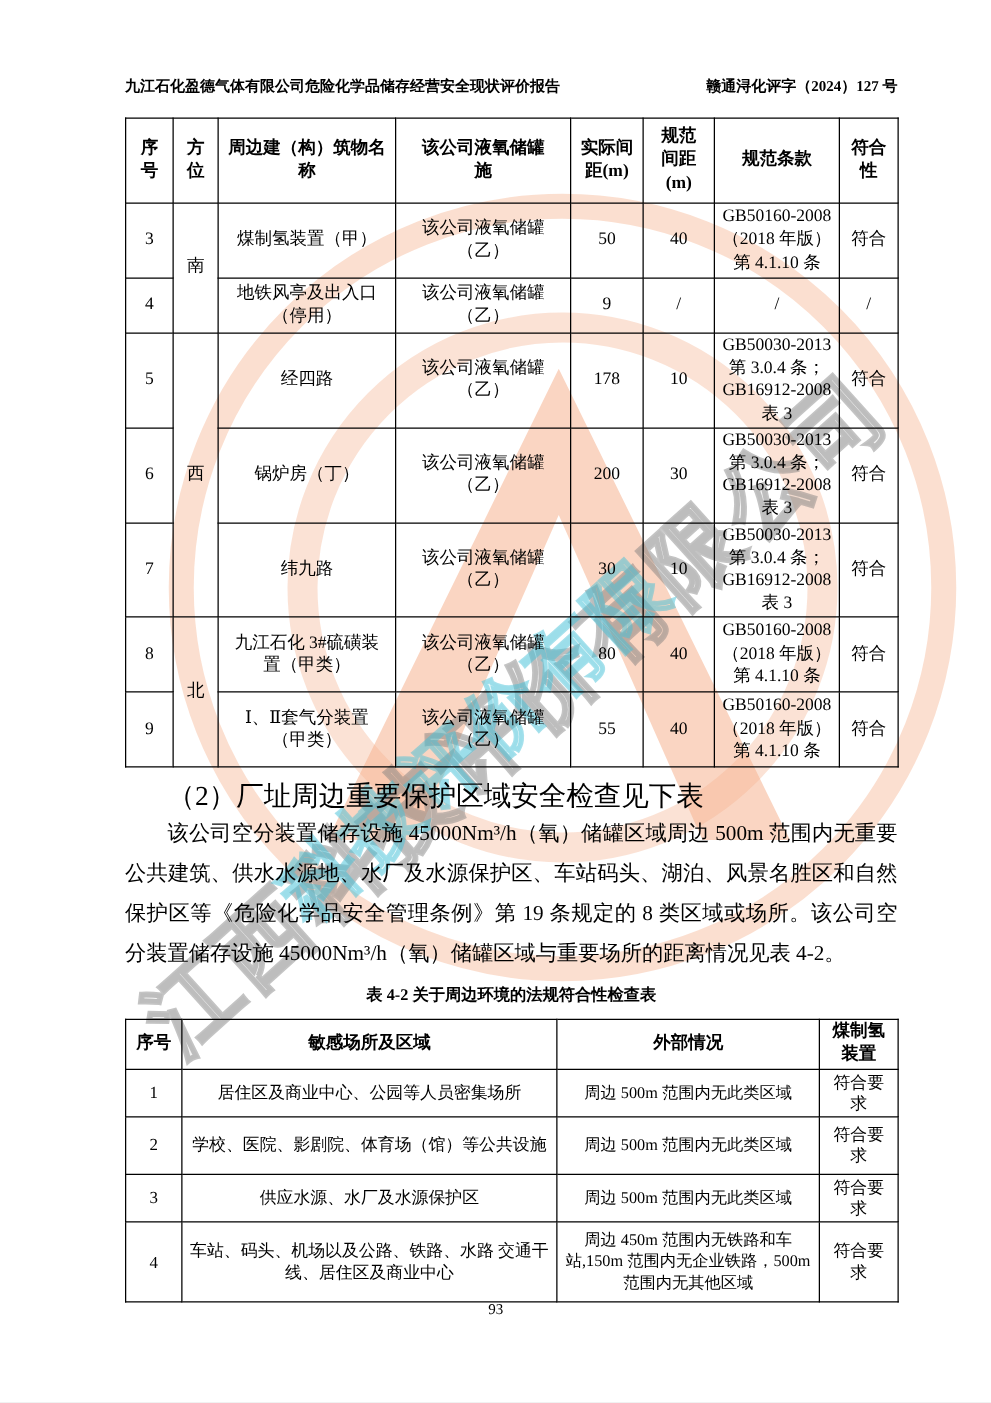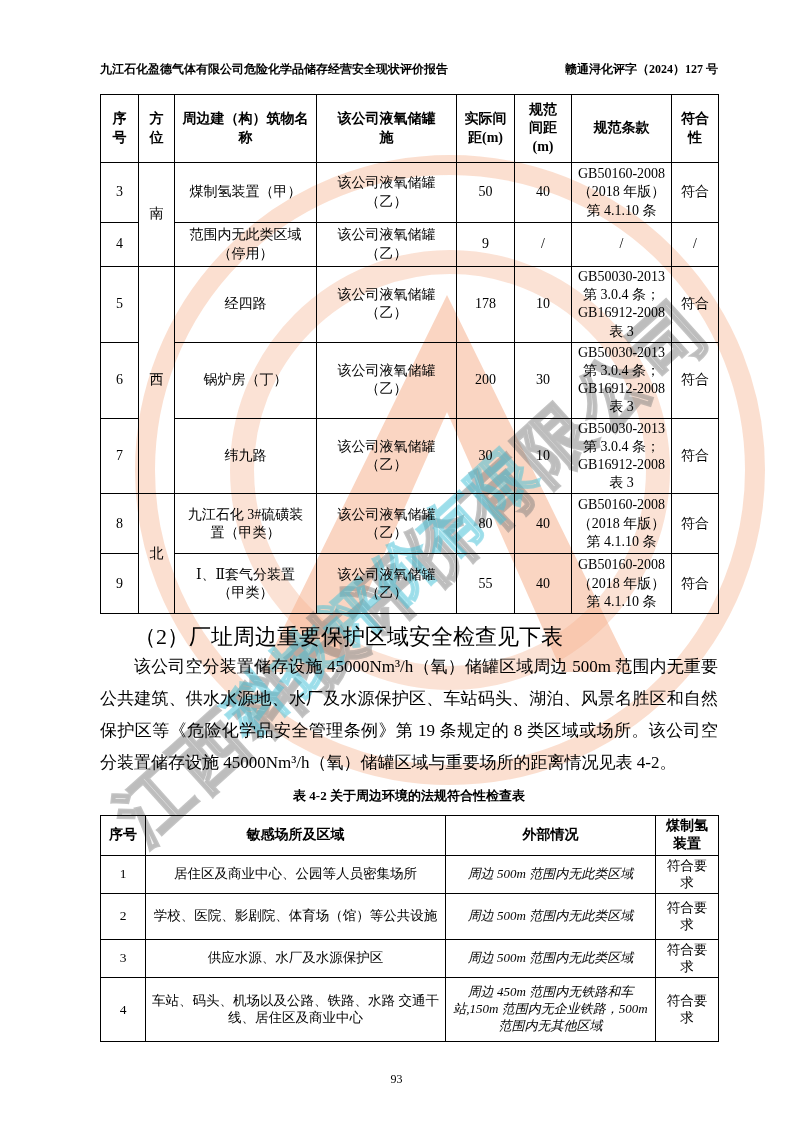--- a/index.html
+++ b/index.html
@@ -9,25 +9,25 @@
   .docheader{display:flex;justify-content:space-between;align-items:flex-end;
              font-size:12px;font-weight:bold;line-height:18px;white-space:nowrap;}
   table{border-collapse:collapse;table-layout:fixed;width:618px;border:1.5px solid #000;}
   th,td{border:1px solid #000;text-align:center;vertical-align:middle;
         font-size:14px;padding:1px 5px;line-height:1.3;white-space:pre-line;overflow:hidden;}
   th{font-weight:bold;}
   .t1{margin-top:16px;}
   .t1 .clause{font-size:14px;padding:1px 2px;}
   .t2{margin-top:6px;}
   .t2 td{font-size:13.5px;}
-  .t2 .sit{font-size:13px;padding:1px 3px;font-style:italic;}
+  .t2 .sit{font-size:13px;padding:1px 3px;}
   .item2{margin:11px 0 0 0;font-size:22px;line-height:24px;padding-left:34px;}
   .para{margin:2px 0 0 0;font-size:17px;line-height:32px;text-align:justify;text-indent:2em;}
   .t2title{margin-top:4px;font-size:13px;font-weight:bold;text-align:center;line-height:26px;}
-  .pagenum{position:absolute;top:1072px;left:0;width:793px;text-align:center;font-size:12px;}
+  .pagenum{position:absolute;top:1040px;left:0;width:793px;text-align:center;font-size:12px;}
   
   .wm{position:absolute;inset:0;pointer-events:none;mix-blend-mode:multiply;z-index:5;}
   .wm svg{position:absolute;left:0;top:0;}
   .wmtext{position:absolute;font-weight:bold;white-space:nowrap;transform-origin:0 50%;}
   .wmgray{left:128px;top:780px;font-size:72px;letter-spacing:5px;transform:rotate(-42deg);
           color:rgba(140,140,140,0.10);-webkit-text-stroke:2.5px rgba(125,125,125,0.45);}
   .wmteal{left:233px;top:682px;font-size:62px;letter-spacing:4px;transform:rotate(-42deg);
           color:rgba(69,192,216,0.10);-webkit-text-stroke:2px rgba(69,192,216,0.48);}
 </style>
 </head>
@@ -79,21 +79,21 @@
 （乙）</td>
         <td>50</td>
         <td>40</td>
         <td class="clause">GB50160-2008
 （2018 年版）
 第 4.1.10 条</td>
         <td>符合</td>
       </tr>
       <tr style="height:44px">
         <td>4</td>
-        <td>范围内无此类区域
+        <td>地铁风亭及出入口
 （停用）</td>
         <td>该公司液氧储罐
 （乙）</td>
         <td>9</td>
         <td>/</td>
         <td class="clause">/</td>
         <td>/</td>
       </tr>
       <tr style="height:74px">
         <td>5</td>

